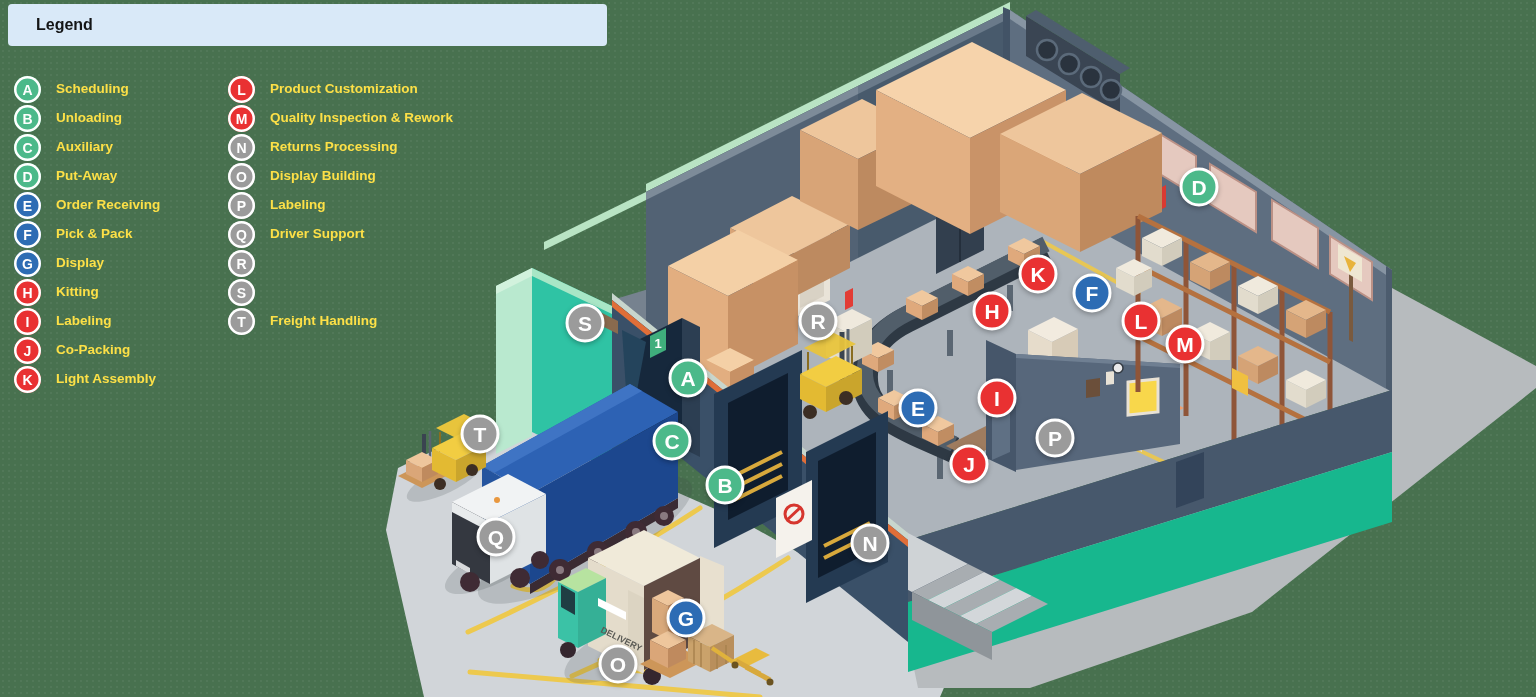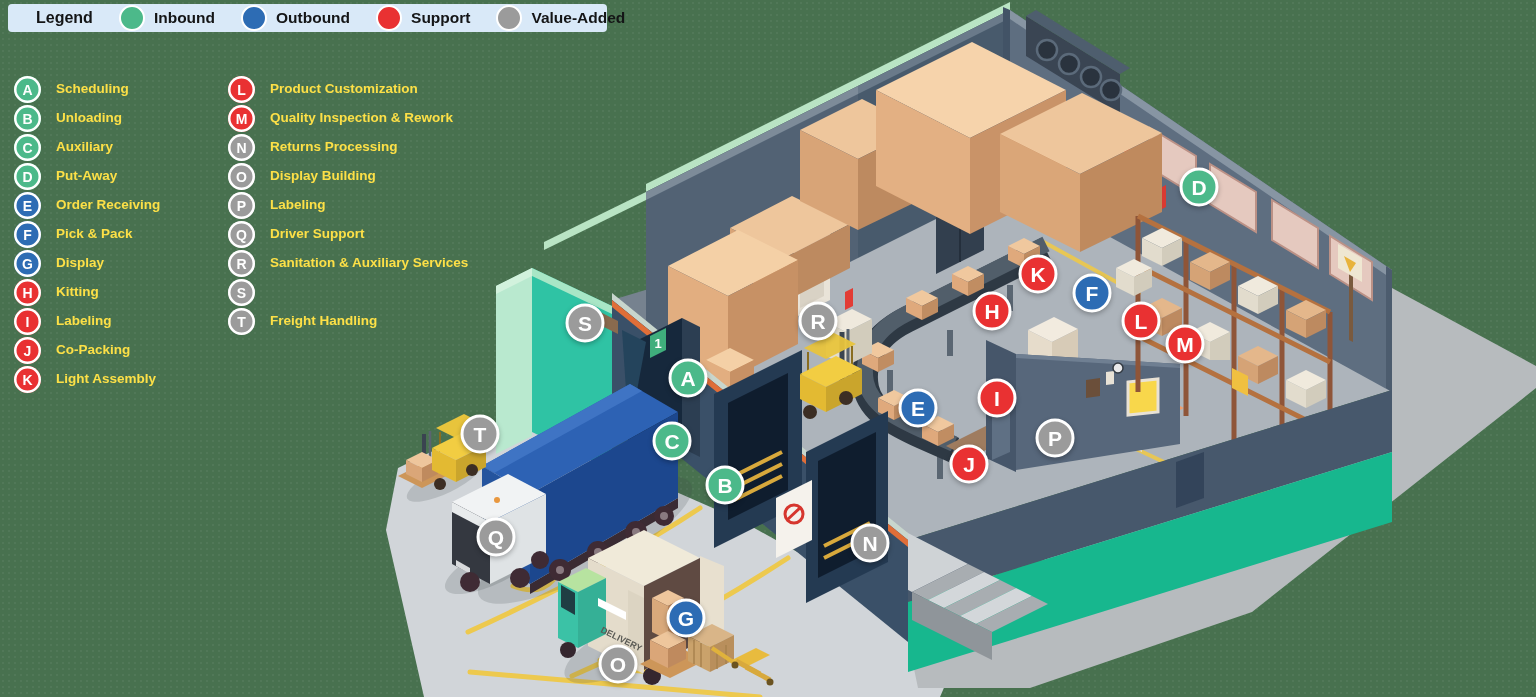--- a/index.html
+++ b/index.html
@@ -5,21 +5,21 @@
   html,body{margin:0;padding:0;}
   body{
     width:1536px;height:697px;position:relative;overflow:hidden;
     background-color:#48714f;
     background-image:radial-gradient(rgba(255,255,255,.05) 1px, transparent 1.3px);
     background-size:6px 6px;
     font-family:"Liberation Sans", sans-serif;
   }
   
   .legend-bar{
-    position:absolute;left:8px;top:4px;width:599px;height:28px;
+    position:absolute;left:8px;top:4px;width:599px;height:42px;
     background:#d9e9f8;border-radius:4px;
     display:flex;align-items:center;padding:0 0 0 28px;box-sizing:border-box;
     gap:26px;
   }
   .legend-title{font-weight:bold;font-size:16px;color:#141516;}
   .legend-item{display:flex;align-items:center;gap:9px;}
   .legend-dot{width:22px;height:22px;border-radius:50%;border:2.5px solid #fff;flex:none;}
   .legend-label{font-weight:bold;font-size:15.5px;color:#141516;white-space:nowrap;}
   
   .process-col{position:absolute;display:flex;flex-direction:column;gap:2px;}
@@ -427,38 +427,20 @@
     <polygon points="432,448 462,433 486,445 456,460" fill="#f2cd42"></polygon>
     <polygon points="432,448 456,460 456,482 432,470" fill="#e3ba32"></polygon>
     <polygon points="456,460 486,445 486,467 456,482" fill="#caa52c"></polygon>
     <circle cx="440" cy="484" r="6" fill="#3c2e24"></circle>
     <circle cx="472" cy="470" r="6" fill="#3c2e24"></circle>
   </g>
 </svg>
 
 <div class="legend-bar">
   <span class="legend-title">Legend</span>
-  <div id="legend-items" style="display:flex;gap:26px;align-items:center;">
-      <div class="legend-item">
-        <span class="legend-dot" style="background: rgb(76, 185, 138);"></span>
-        <span class="legend-label">Inbound</span>
-      </div>
-      <div class="legend-item">
-        <span class="legend-dot" style="background: rgb(45, 108, 180);"></span>
-        <span class="legend-label">Outbound</span>
-      </div>
-      <div class="legend-item">
-        <span class="legend-dot" style="background: rgb(233, 49, 50);"></span>
-        <span class="legend-label">Support</span>
-      </div>
-      <div class="legend-item">
-        <span class="legend-dot" style="background: rgb(155, 155, 155);"></span>
-        <span class="legend-label">Value-Added</span>
-      </div>
-    </div>
 </div>
 
 <div class="process-col" id="process-col-1" style="left:14px;top:76px;">
     <div class="process-row">
       <span class="process-badge" style="background: rgb(76, 185, 138);">A</span>
       <span class="process-label">Scheduling</span>
     </div>
     <div class="process-row">
       <span class="process-badge" style="background: rgb(76, 185, 138);">B</span>
       <span class="process-label">Unloading</span>
@@ -520,21 +502,20 @@
     <div class="process-row">
       <span class="process-badge" style="background: rgb(155, 155, 155);">P</span>
       <span class="process-label">Labeling</span>
     </div>
     <div class="process-row">
       <span class="process-badge" style="background: rgb(155, 155, 155);">Q</span>
       <span class="process-label">Driver Support</span>
     </div>
     <div class="process-row">
       <span class="process-badge" style="background: rgb(155, 155, 155);">R</span>
-      <span class="process-label">Sanitation &amp; Auxiliary Services</span>
     </div>
     <div class="process-row">
       <span class="process-badge" style="background: rgb(155, 155, 155);">S</span>
     </div>
     <div class="process-row">
       <span class="process-badge" style="background: rgb(155, 155, 155);">T</span>
       <span class="process-label">Freight Handling</span>
     </div>
   </div>
 

